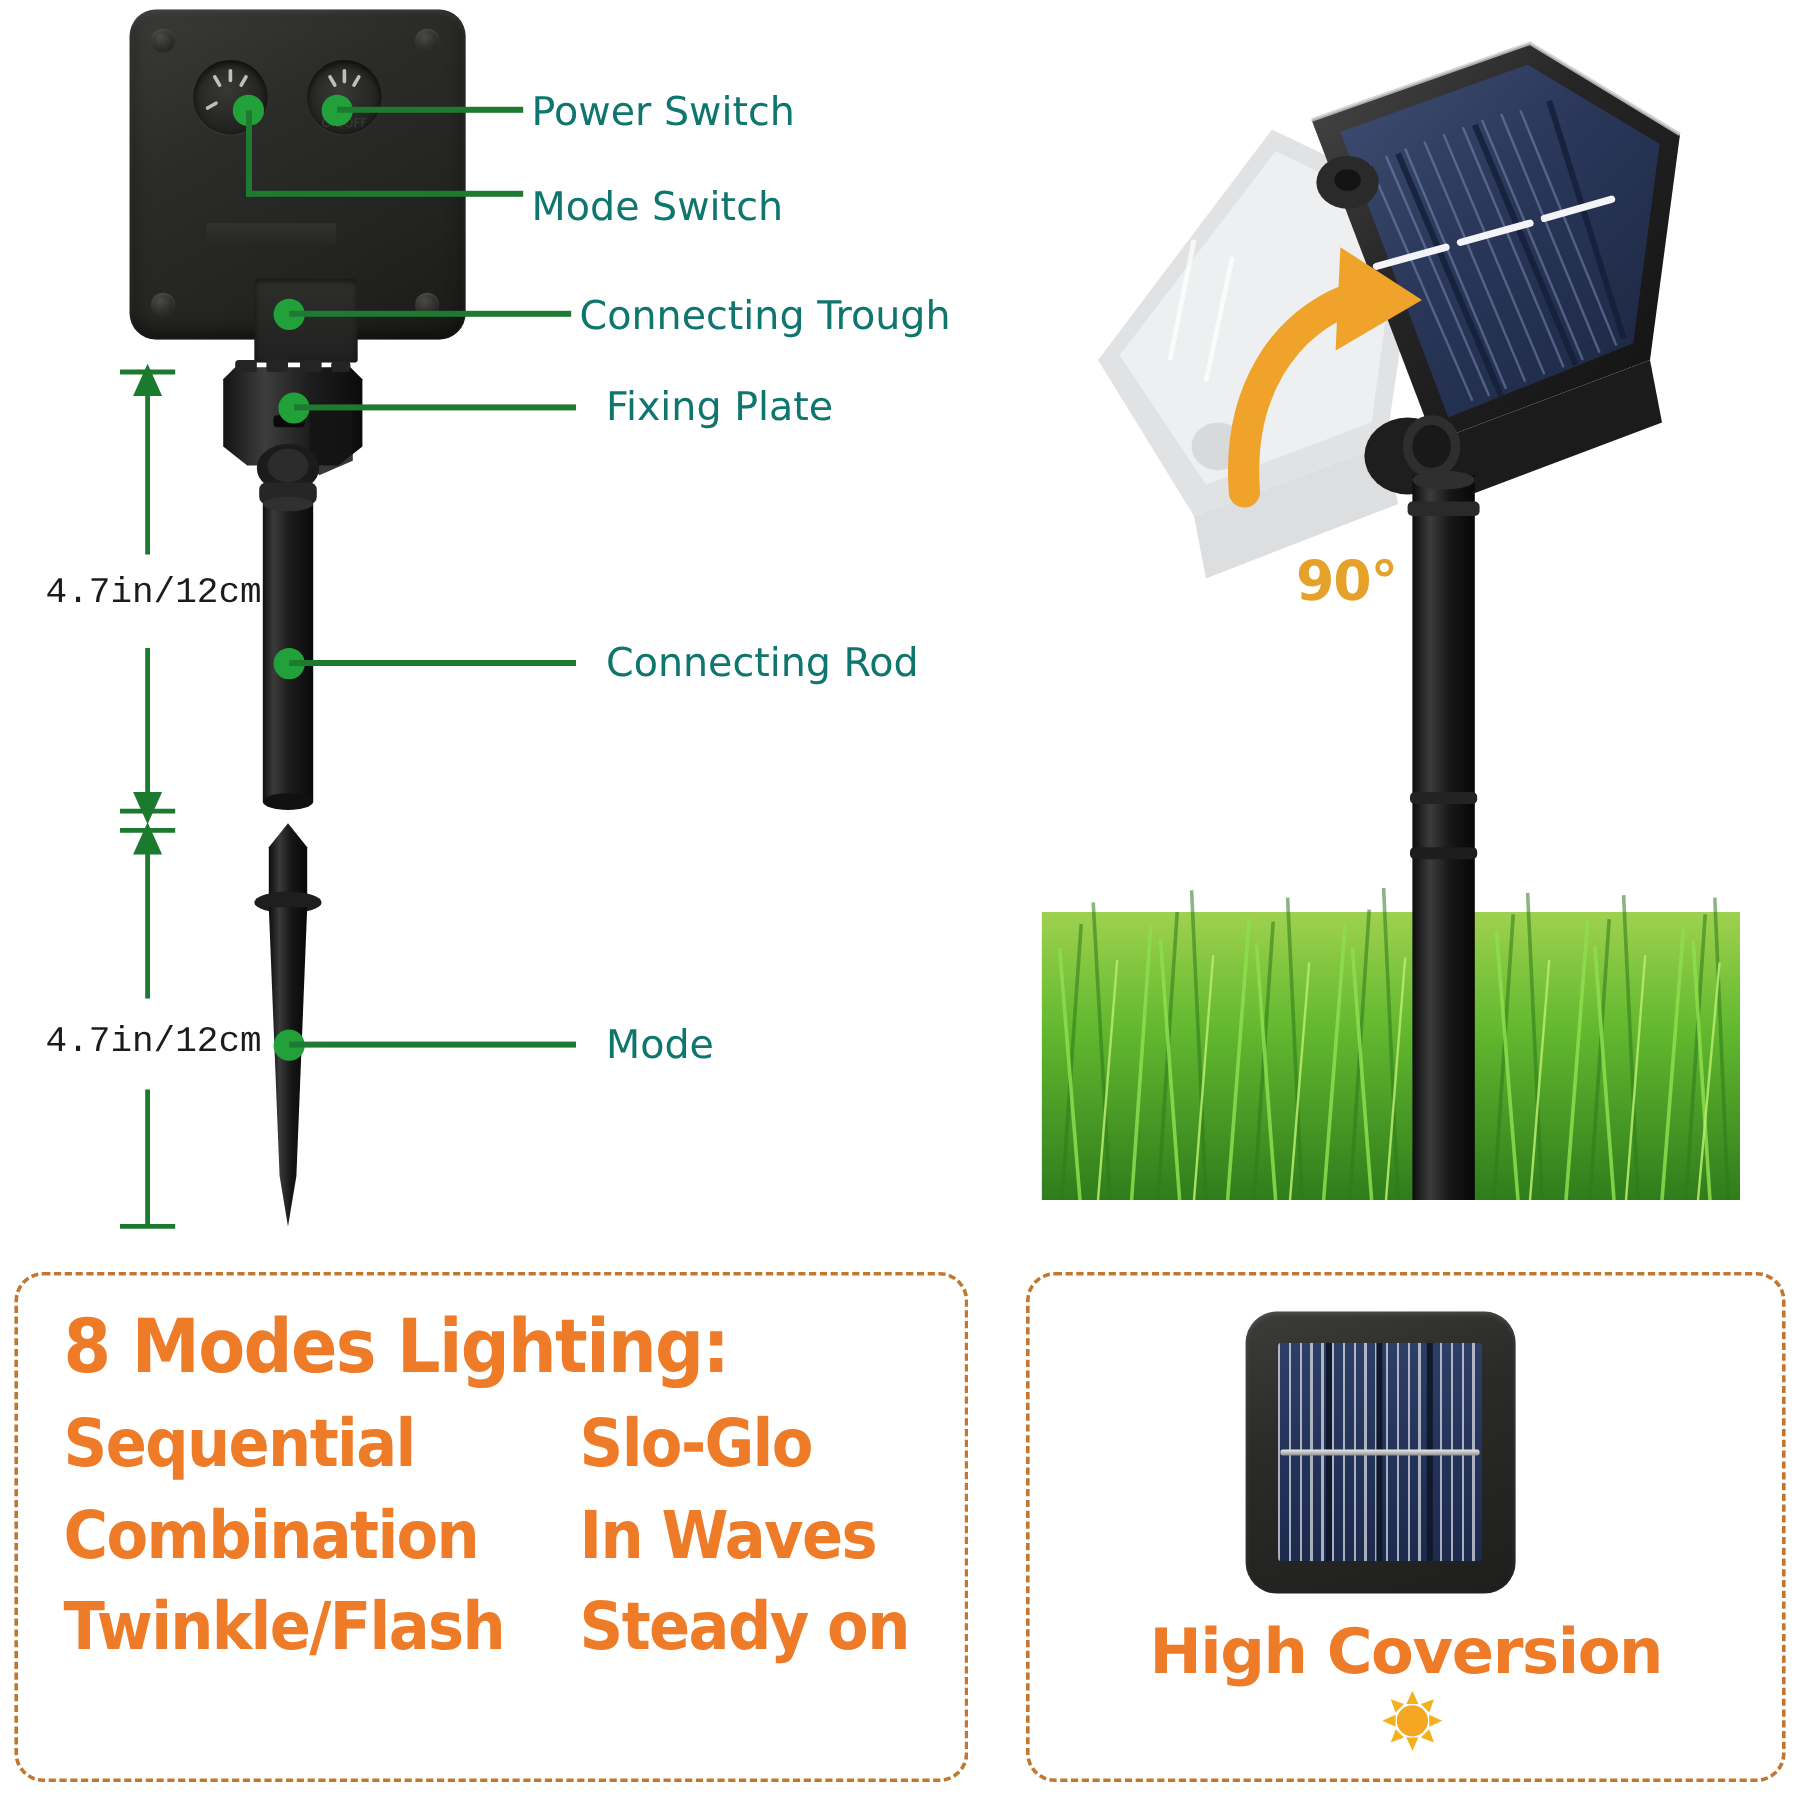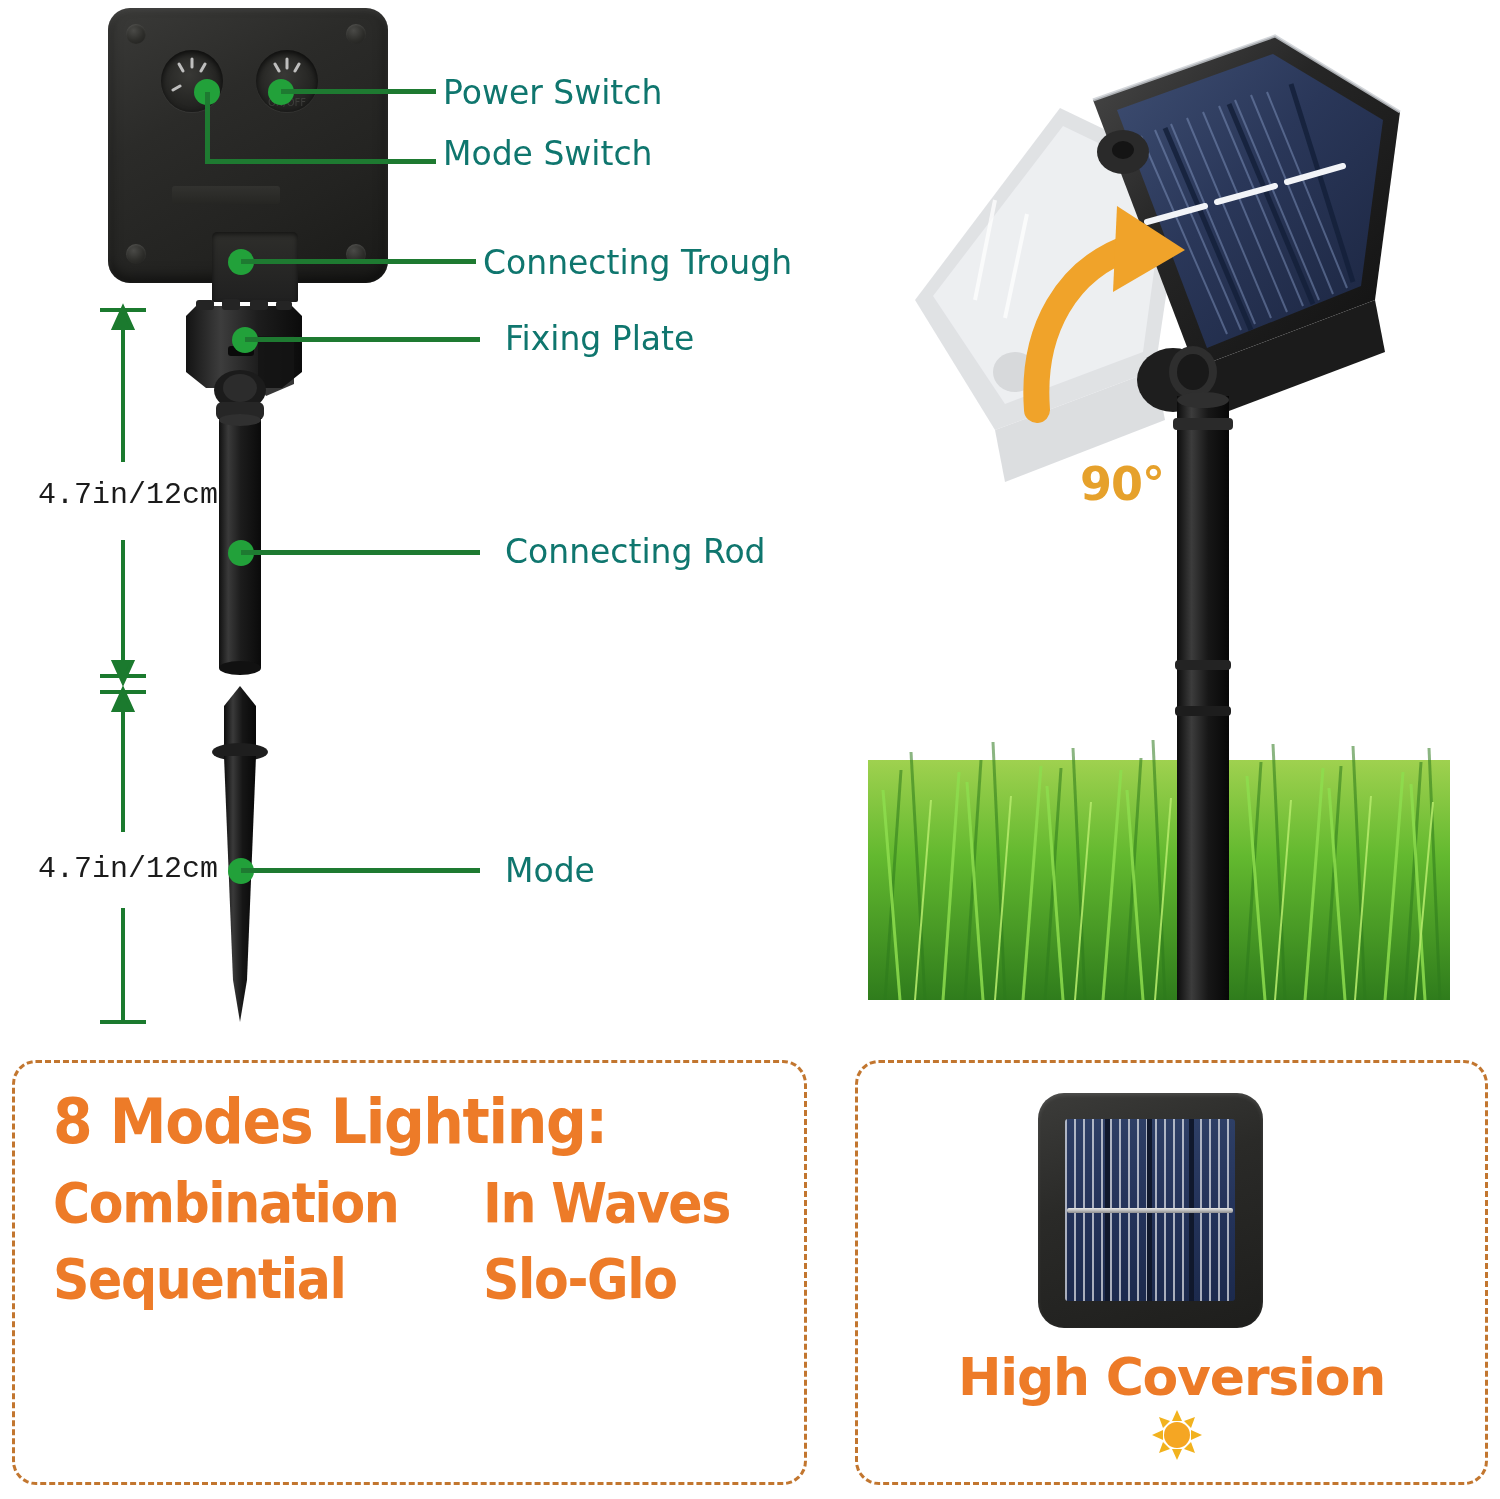--- a/index.html
+++ b/index.html
@@ -334,21 +334,21 @@
   <div class="dim-text" style="left:38px; top:478px;">4.7in/12cm</div>
   <div class="dim-text" style="left:38px; top:852px;">4.7in/12cm</div>
 
   <div class="leader-dot" style="left:268px; top:79px;"></div>
   <div class="leader-line" style="left:281px; top:89px; width:155px;"></div>
   <div class="callout-label" style="left:443px; top:76px;">Power Switch</div>
 
   <div class="leader-dot" style="left:194px; top:79px;"></div>
   <div class="leader-vline" style="left:205px; top:92px; height:72px;"></div>
   <div class="leader-line" style="left:205px; top:159px; width:231px;"></div>
-  <div class="callout-label" style="left:443px; top:137px;text-align:center;">Mode Switch</div>
+  <div class="callout-label" style="left:443px; top:155px;text-align:center;">Mode Switch</div>
 
   <div class="leader-dot" style="left:228px; top:249px;"></div>
   <div class="leader-line" style="left:241px; top:259px; width:235px;"></div>
   <div class="callout-label" style="left:483px; top:246px;">Connecting Trough</div>
 
   <div class="leader-dot" style="left:232px; top:327px;"></div>
   <div class="leader-line" style="left:245px; top:337px; width:235px;"></div>
   <div class="callout-label" style="left:505px; top:322px;">Fixing Plate</div>
 
   <div class="leader-dot" style="left:228px; top:540px;"></div>
@@ -501,26 +501,30 @@
   </svg>
 
   <div class="deg-label" style="left:225px; top:425px;margin-top:32px;">90°</div>
 </div>
 
 <div class="info-card" id="modes-card">
   <div class="modes-title">8 Modes Lighting:</div>
 
   <div class="modes-grid">
     <div class="modes-row">
+      <div class="mode-item mode-col-a">Sequential</div>
+      <div class="mode-item mode-col-b">Slo-Glo</div>
+    </div>
+    <div class="modes-row">
       <div class="mode-item mode-col-a">Combination</div>
       <div class="mode-item mode-col-b">In Waves</div>
     </div>
     <div class="modes-row">
-      <div class="mode-item mode-col-a">Sequential</div>
-      <div class="mode-item mode-col-b">Slo-Glo</div>
+      <div class="mode-item mode-col-a">Twinkle/Flash</div>
+      <div class="mode-item mode-col-b">Steady on</div>
     </div>
   </div>
 </div>
 
 <div class="info-card" id="solar-card">
   <div class="solar-photo">
     <div class="solar-cells">
       <div class="cell-gap" style="left:40px;"></div>
       <div class="cell-gap" style="left:82px;"></div>
       <div class="cell-gap" style="left:124px;"></div>

